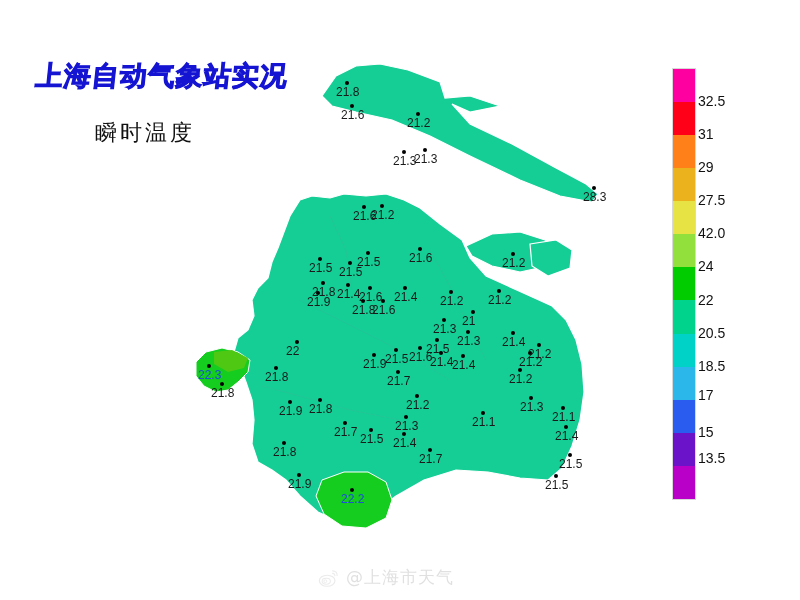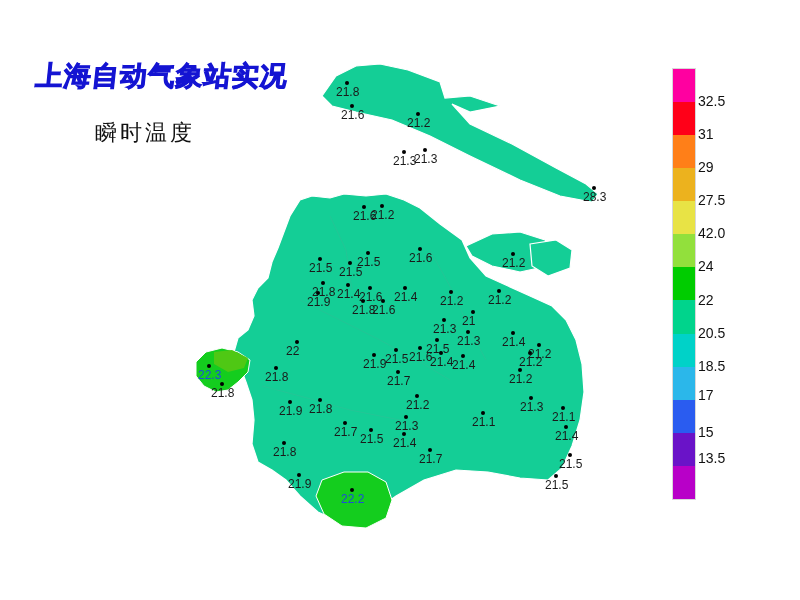--- a/index.html
+++ b/index.html
@@ -366,14 +366,24 @@
       <div class="t" style="top: 157.385px;">42.0</div>
       <div class="t" style="top: 190.462px;">24</div>
       <div class="t" style="top: 223.538px;">22</div>
       <div class="t" style="top: 256.615px;">20.5</div>
       <div class="t" style="top: 289.692px;">18.5</div>
       <div class="t" style="top: 319px;">17</div>
       <div class="t" style="top: 355.846px;">15</div>
       <div class="t" style="top: 382px;">13.5</div>
     </div>
 
+  <div id="wm">
+    <svg class="wlogo" viewBox="0 0 24 24">
+      <ellipse cx="10" cy="15" rx="8.5" ry="6" fill="none" stroke="#bdbdbd" stroke-width="1.3"></ellipse>
+      <ellipse cx="9" cy="15.5" rx="4.5" ry="3.2" fill="none" stroke="#bdbdbd" stroke-width="1.1"></ellipse>
+      <circle cx="8" cy="15.5" r="1.6" fill="none" stroke="#bdbdbd" stroke-width="1"></circle>
+      <path d="M16 4.2c3 0 5.2 2.3 4.8 5.2" fill="none" stroke="#bdbdbd" stroke-width="1.2" stroke-linecap="round"></path>
+      <path d="M16 7c1.5 0 2.6 1.1 2.4 2.6" fill="none" stroke="#bdbdbd" stroke-width="1.2" stroke-linecap="round"></path>
+    </svg>
+    <span class="wtxt">@上海市天气</span>
+  </div>
 
 </div>
 
 </body></html>

